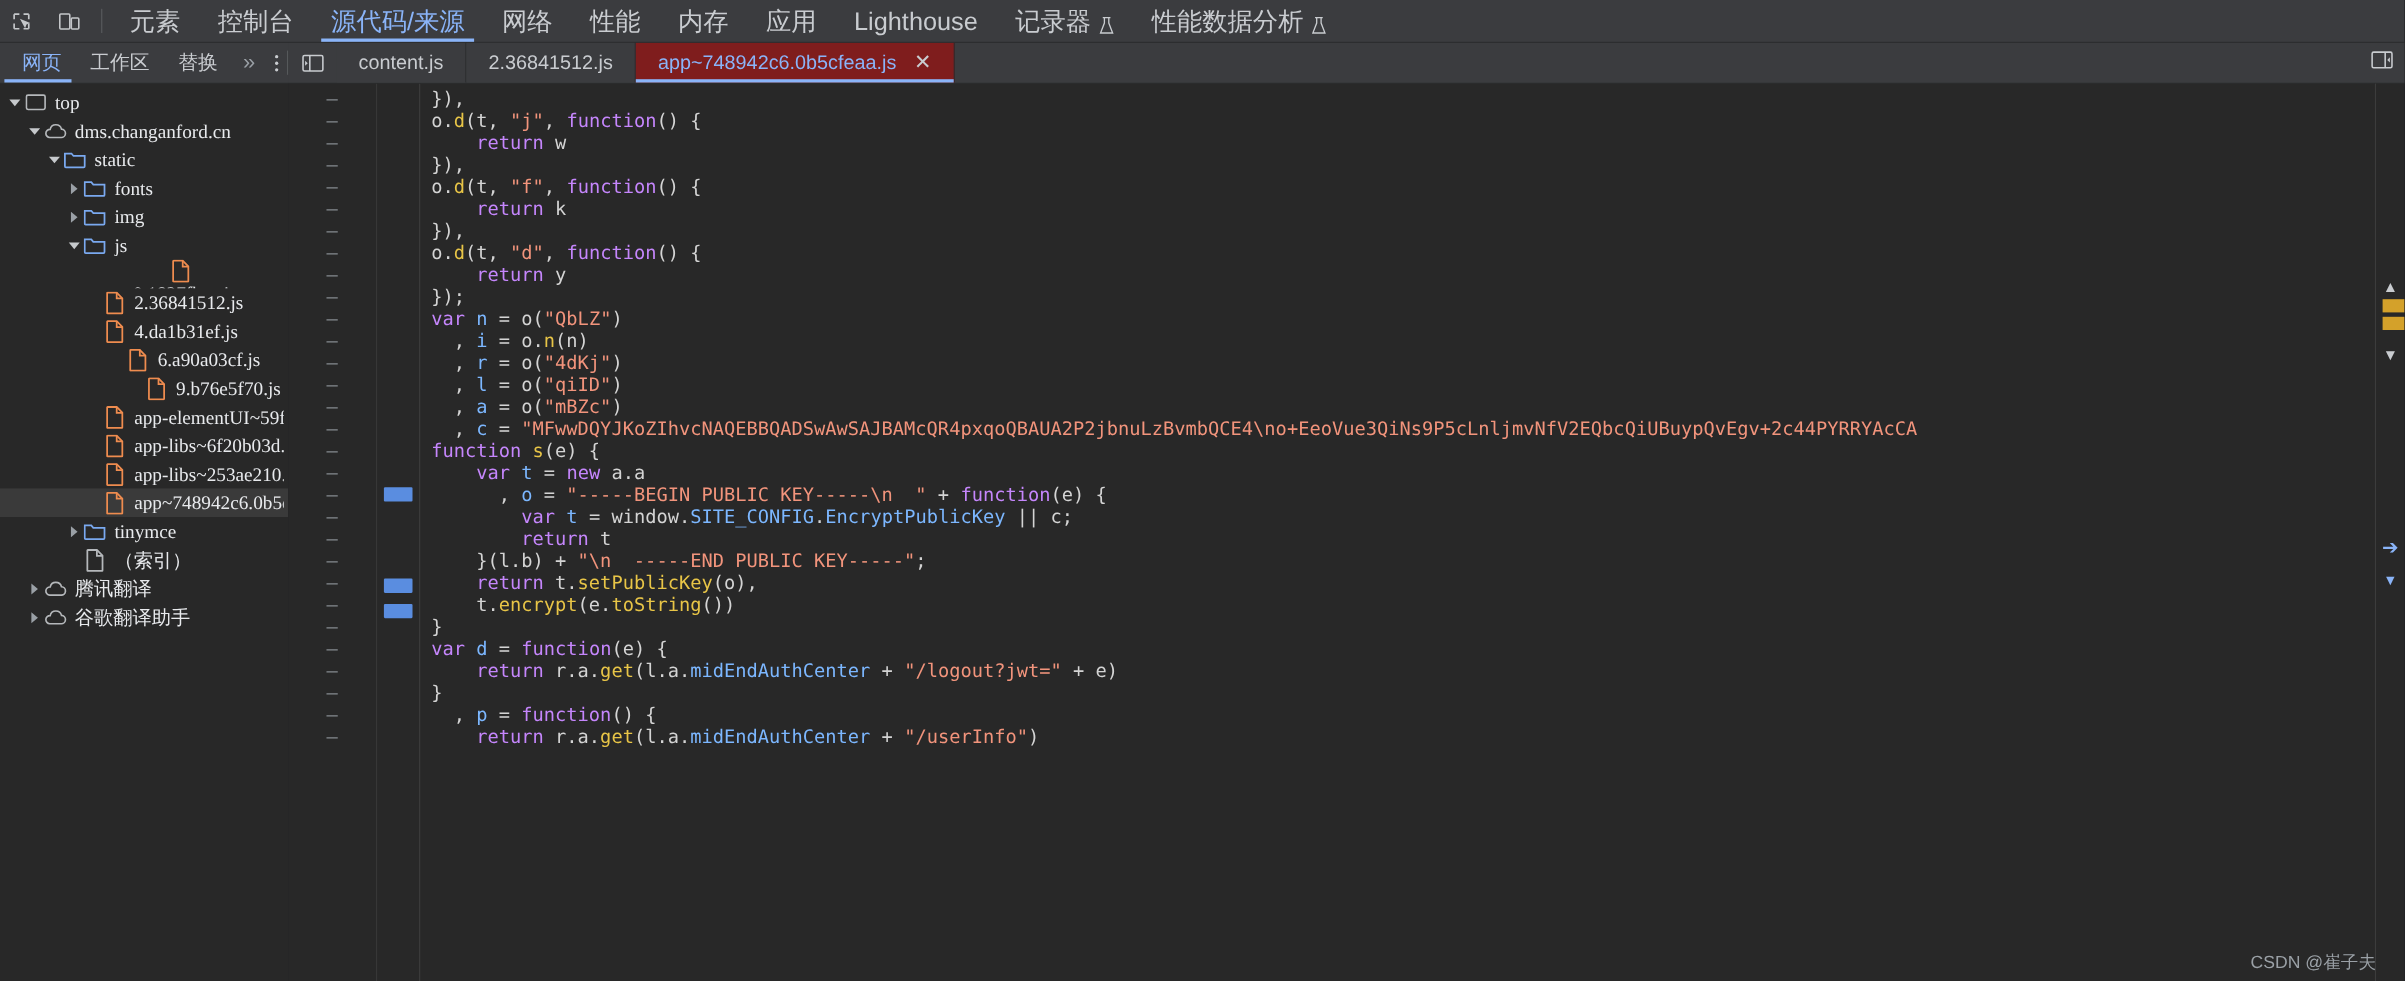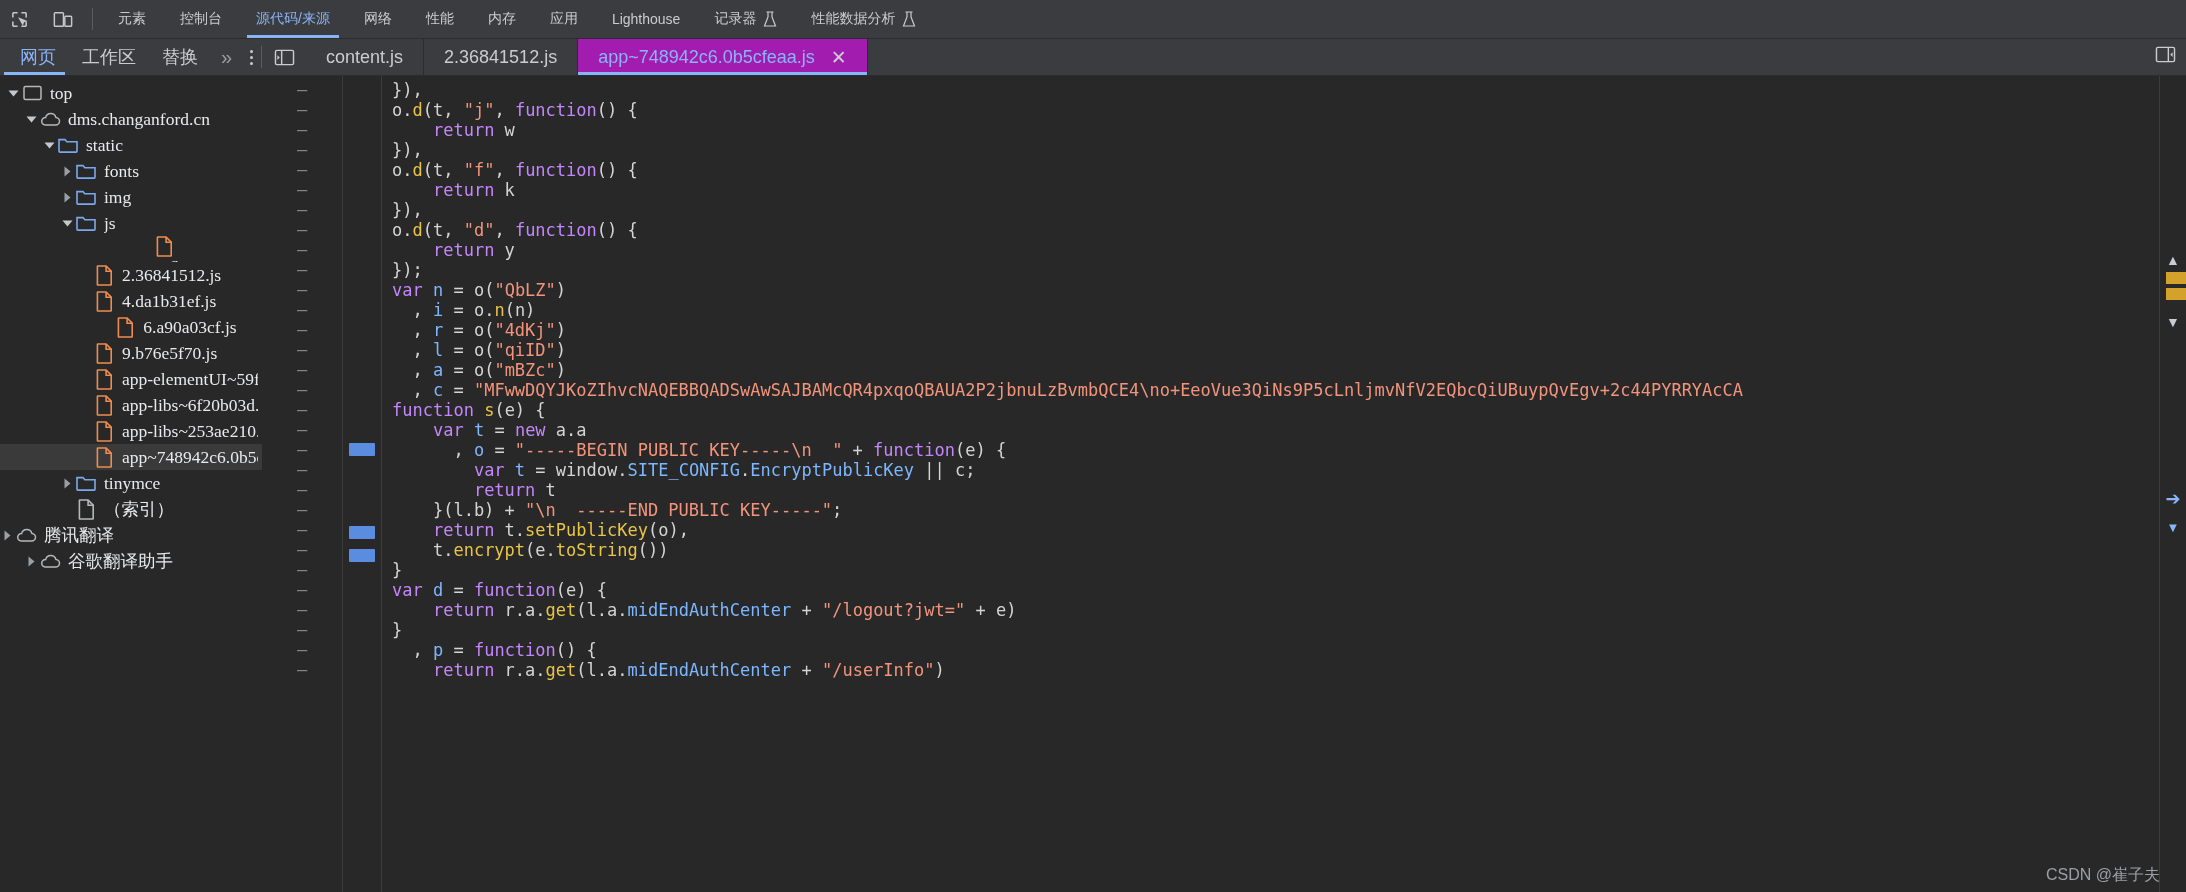--- a/index.html
+++ b/index.html
@@ -15,21 +15,21 @@
   .panel-bar{
     height:38px;min-height:38px;background:#3b3c3f;
     display:flex;align-items:center;border-bottom:1px solid #2b2c2e;
     position:relative;
   }
   .pb-icons{display:flex;align-items:center;padding:0 6px 0 4px;gap:14px;}
   .pb-icon{width:30px;height:30px;display:flex;align-items:center;justify-content:center;color:#c5c7ca;}
   .pb-sep{width:1px;height:22px;background:#5a5c5f;margin:0 8px;}
   .ptab{
     height:38px;padding:0 17px;display:flex;align-items:center;justify-content:center;
-    color:#c9ccd0;font-size:14px;white-space:nowrap;position:relative;gap:7px;text-align:center;
+    color:#c9ccd0;font-size:23px;white-space:nowrap;position:relative;gap:7px;text-align:center;
   }
   .ptab.active{color:#8ab4f8;}
   .ptab.active:after{
     content:"";position:absolute;left:8px;right:8px;bottom:0;height:3px;background:#8ab4f8;
   }
   .flask{width:14px;height:17px;display:inline-block;}
 
   
   .sub-bar{
     height:36px;min-height:36px;background:#3b3c3f;display:flex;align-items:stretch;
@@ -49,21 +49,21 @@
   .dots i{width:3px;height:3px;border-radius:50%;background:#c9ccd0;display:block;}
   .vsep{width:1px;background:#5a5c5f;margin:7px 0;}
 
   .tabs-group{flex:1;display:flex;align-items:stretch;background:#3b3c3f;min-width:0;position:relative;}
   .tg-icon{width:44px;display:flex;align-items:center;justify-content:center;color:#c9ccd0;}
   .ftab{
     padding:16px 20px;display:flex;align-items:center;color:#c9ccd0;font-size:18px;white-space:nowrap;
     border-right:1px solid #2b2c2e;position:relative;background:#3b3c3f;
   }
   .ftab:first-of-type{border-left:1px solid #2b2c2e;}
-  .ftab.active{color:#8ab4f8;background:#a21caf;}
+  .ftab.active{color:#8ab4f8;background:#7f1d1d;}
   .ftab.active:after{content:"";position:absolute;left:0;right:0;bottom:0;height:3px;background:#8ab4f8;}
   .ftab .x{margin-left:16px;font-size:19px;color:#c9ccd0;line-height:1;}
   .tg-right{margin-left:auto;display:flex;align-items:center;padding-right:10px;gap:12px;color:#c9ccd0;}
 
   
   .body{flex:1;display:flex;min-height:0;}
 
   
   .tree{
     width:262px;min-width:262px;background:#282828;overflow:hidden;
@@ -342,21 +342,21 @@
         <div class="row" style="padding-left: 78px; justify-content: center;">
           <span class="tw"></span>
           <span class="ic">
             <svg width="17" height="21" viewBox="0 0 17 21" fill="none" stroke="#ef8c4f" stroke-width="1.6">
               <path d="M1.8 1h8.3l5.1 5.2v13.4a.4.4 0 0 1-.4.4H1.8a.4.4 0 0 1-.4-.4V1.4A.4.4 0 0 1 1.8 1z"></path>
               <path d="M10.1 1v5.3h5.1"></path>
             </svg>
           </span>
           <span class="lbl">6.a90a03cf.js</span>
         </div>
-        <div class="row" style="padding-left: 78px;">
+        <div class="row" style="padding-left: 116px;">
           <span class="tw"></span>
           <span class="ic">
             <svg width="17" height="21" viewBox="0 0 17 21" fill="none" stroke="#ef8c4f" stroke-width="1.6">
               <path d="M1.8 1h8.3l5.1 5.2v13.4a.4.4 0 0 1-.4.4H1.8a.4.4 0 0 1-.4-.4V1.4A.4.4 0 0 1 1.8 1z"></path>
               <path d="M10.1 1v5.3h5.1"></path>
             </svg>
           </span>
           <span class="lbl">9.b76e5f70.js</span>
         </div>
         <div class="row" style="padding-left: 78px;">
@@ -415,21 +415,21 @@
         <div class="row" style="padding-left: 60px;">
           <span class="tw"></span>
           <span class="ic">
             <svg width="17" height="21" viewBox="0 0 17 21" fill="none" stroke="#b5b8bb" stroke-width="1.6">
               <path d="M1.8 1h8.3l5.1 5.2v13.4a.4.4 0 0 1-.4.4H1.8a.4.4 0 0 1-.4-.4V1.4A.4.4 0 0 1 1.8 1z"></path>
               <path d="M10.1 1v5.3h5.1"></path>
             </svg>
           </span>
           <span class="lbl">（索引）</span>
         </div>
-        <div class="row" style="">
+        <div class="row" style="padding-left: 24px;">
           <span class="tw">
             <svg width="11" height="11" viewBox="0 0 11 11">
               <path d="M2.5 0.5v10l6-5z" fill="#9aa0a6"></path>
             </svg>
           </span>
           <span class="ic">
             <svg width="21" height="15" viewBox="0 0 21 15" fill="none" stroke="#b5b8bb" stroke-width="1.5">
               <path d="M5.2 13h10.3a3.8 3.8 0 0 0 .4-7.6A5.3 5.3 0 0 0 5.6 5.6 3.7 3.7 0 0 0 5.2 13z"></path>
             </svg>
           </span>

